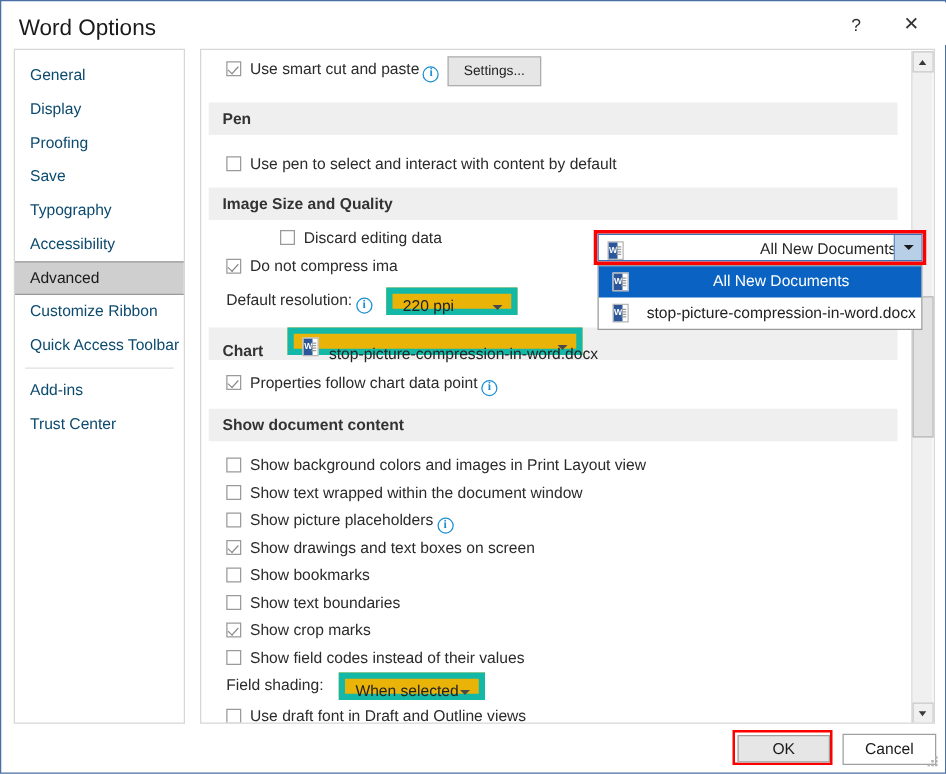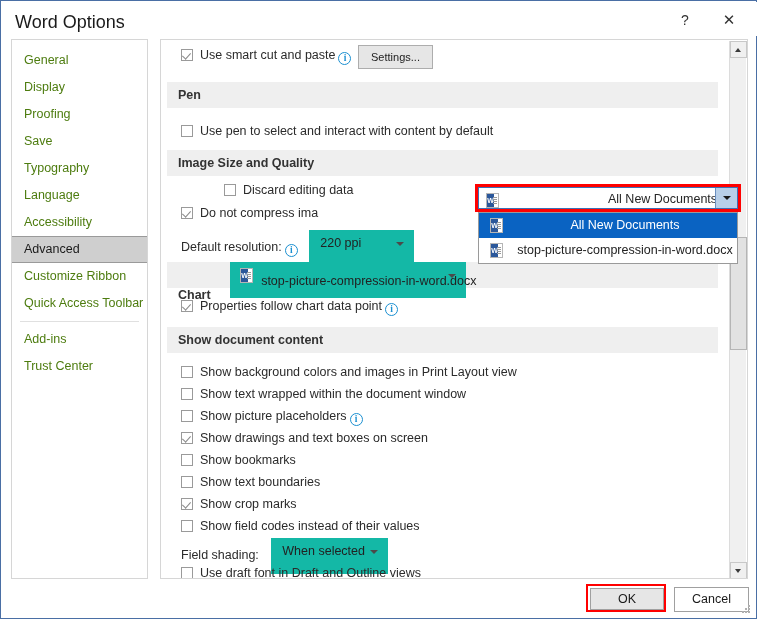--- a/index.html
+++ b/index.html
@@ -58,21 +58,21 @@
     box-sizing: border-box;
     border: 1px solid #d6d6d6;
     background: #ffffff;
   }
   .nav-item {
     position: relative;
     height: 27px;
     line-height: 27px;
     padding-left: 12px;
     font-size: 12.5px;
-    color: #4d7c0f;
+    color: #0c4a6e;
     box-sizing: border-box;
     cursor: default;
     white-space: nowrap;
   }
   .nav-item.selected {
     background: #cfcfcf;
     border-top: 1px solid #9a9a9a;
     border-bottom: 1px solid #9a9a9a;
     color: #1a1a1a;
     line-height: 25px;
@@ -161,23 +161,23 @@
     background: #e6e6e6;
     font-size: 11px;
     color: #222;
     padding: 4px 13px;
     box-sizing: border-box;
     cursor: default;
   }
   .combo {
     display: inline-block;
     position: relative;
-    border: 3px solid #14b8a6;
-    background: #14b8a6;
-    height: 36px;
+    border: 5px solid #14b8a6;
+    background: #eab308;
+    height: 22px;
     box-sizing: border-box;
     vertical-align: middle;
     cursor: default;
   }
   .combo .val {
     position: absolute;
     left: 8px; top: 3px;
     font-size: 12.5px;
     color: #222;
     white-space: nowrap;
@@ -371,21 +371,20 @@
     <div class="title-btn title-close">✕</div>
   </div>
 
   <div class="nav">
     <div class="nav-gap"></div>
     <div class="nav-item">General</div>
     <div class="nav-item">Display</div>
     <div class="nav-item">Proofing</div>
     <div class="nav-item">Save</div>
     <div class="nav-item">Typography</div>
-    <div class="nav-item">Language</div>
     <div class="nav-item">Accessibility</div>
     <div class="nav-item selected">Advanced</div>
     <div class="nav-item">Customize Ribbon</div>
     <div class="nav-item">Quick Access Toolbar</div>
     <div class="nav-sep"></div>
     <div class="nav-item">Add-ins</div>
     <div class="nav-item">Trust Center</div>
   </div>
 
   <div class="content">

